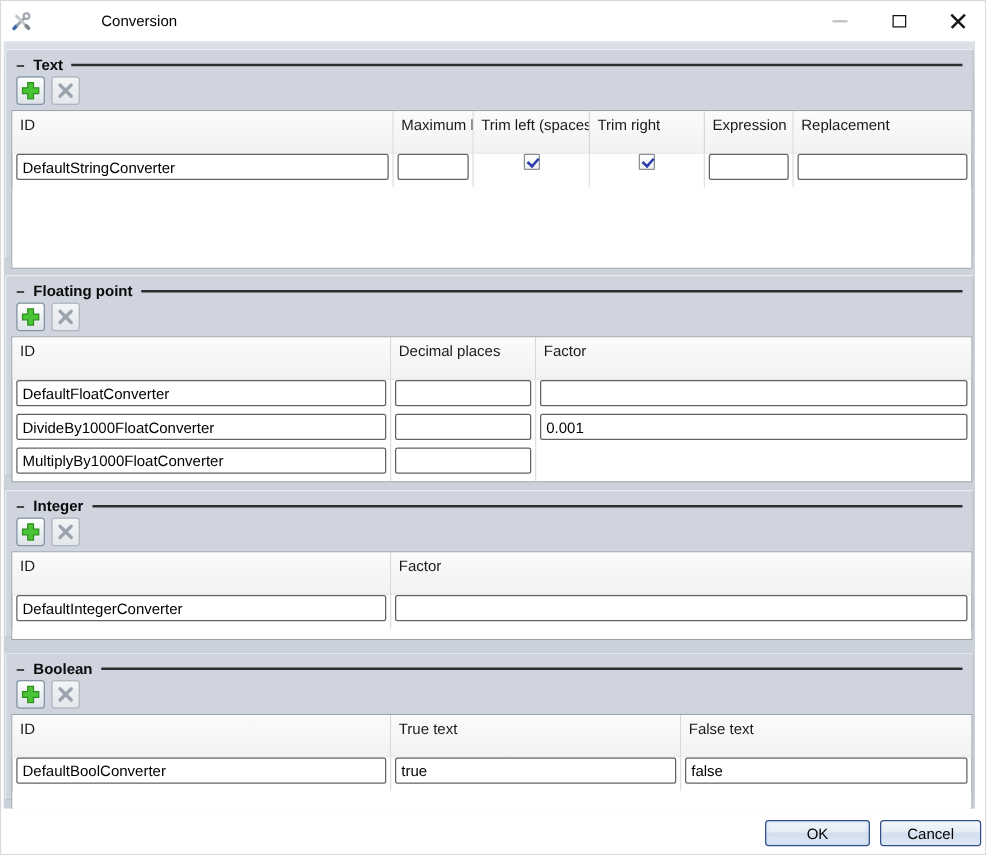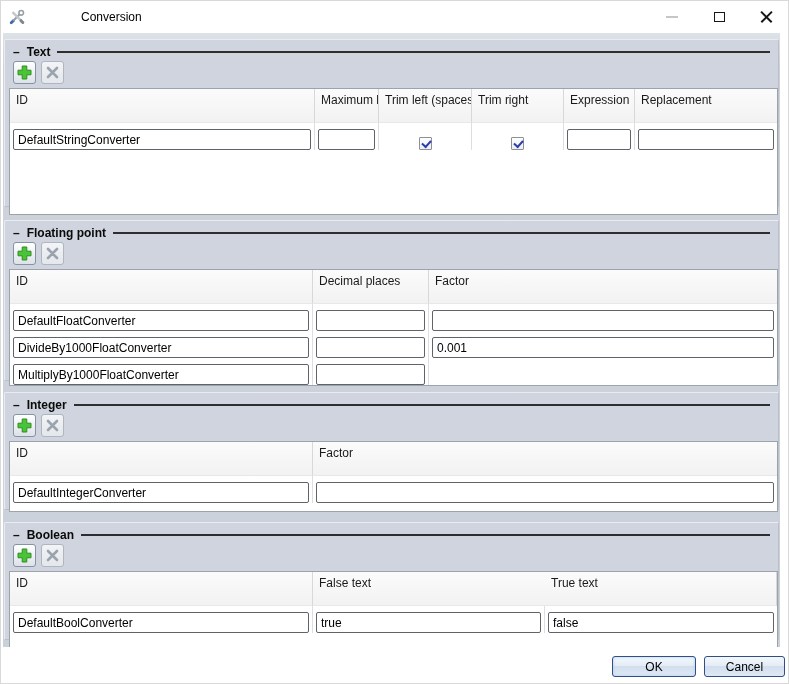--- a/index.html
+++ b/index.html
@@ -44,21 +44,21 @@
   .table { position:absolute; left:4px; top:48px; width:769px; background:#ffffff;
            border:1px solid #9ca3ab; display:grid; }
   .t-text  { grid-template-columns:305px 64px 93px 92px 71px 1fr; }
   .t-float { grid-template-columns:303px 116px 1fr; }
   .t-int   { grid-template-columns:303px 1fr; }
   .t-bool  { grid-template-columns:303px 232px 1fr; }
 
   .th { height:34px; padding:4px 6px 0 6px; font-size:12px; color:#1a1a1a;
         background:linear-gradient(#fbfbfb,#f2f2f3); border-right:1px solid #d8d8d8;
         border-bottom:1px solid #e8e8e8; white-space:nowrap; overflow:hidden; }
-  .td { height:27px; display:flex; align-items:flex-end; border-right:1px solid #dddee2; padding:0 1px; }
+  .td { height:27px; display:flex; align-items:flex-start; border-right:1px solid #dddee2; padding:0 1px; }
   .lc { border-right:none; }
   .filler { grid-column:1 / -1; background:#fff; }
   .fh-text { height:64px; } .fh-int { height:8px; } .fh-bool { height:14px; }
 
   .tin { width:calc(100% - 4px); margin:0 2px; height:21px; border:1px solid #5f6468; border-radius:2px;
          padding:0 4px; font-size:12px; color:#000; background:#fff; outline:none; }
 
   .cb { width:13px; height:13px; border:1px solid #8d9095; border-radius:1px;
         background:linear-gradient(#fefefe,#eceef0); position:relative; margin:0 auto; }
   .cb[data-checked="true"]::after { content:""; position:absolute; left:2px; top:2px; width:7px; height:4px;
@@ -248,22 +248,22 @@
             </svg>
         </button>
         <button class="tbtn disabled">
           <svg width="15" height="15" viewBox="0 0 15 15">
               <path d="M3 3 L12 12 M12 3 L3 12" stroke="#9ba4ae" stroke-width="2.6" stroke-linecap="round" fill="none"></path>
             </svg>
         </button>
       </div>
       <div class="table t-bool">
         <div class="th">ID</div>
+        <div class="th">True text</div>
         <div class="th lc">False text</div>
-        <div class="th">True text</div>
 
         <div class="td">
             <input class="tin" value="DefaultBoolConverter" style="">
           </div>
         <div class="td">
             <input class="tin" value="true" style="">
           </div>
         <div class="td lc">
             <input class="tin" value="false" style="">
           </div>

